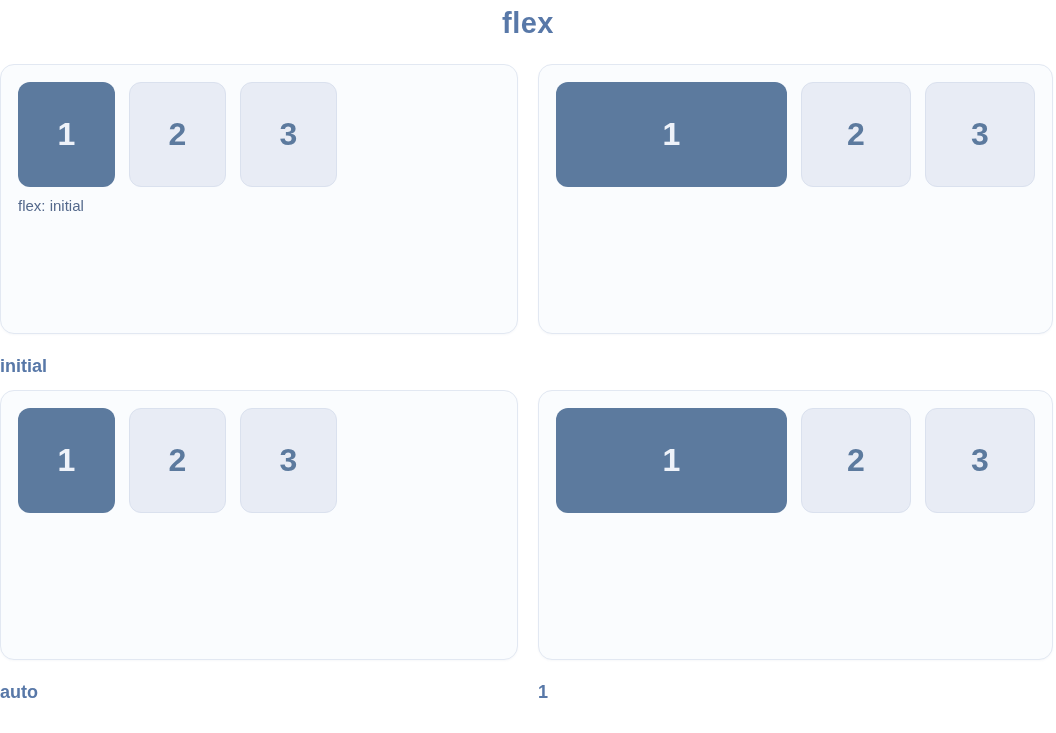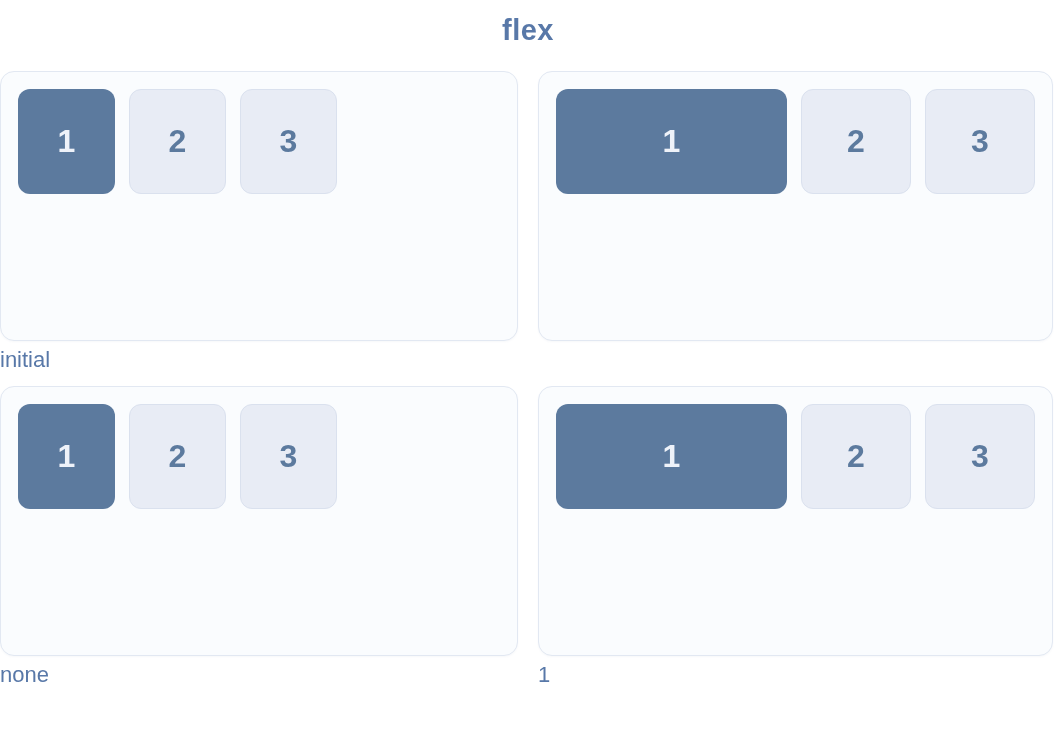--- a/index.html
+++ b/index.html
@@ -14,21 +14,21 @@
   }
   * { box-sizing: border-box; margin: 0; padding: 0; }
   html, body {
     width: 1056px;
     height: 733px;
     background: #ffffff;
     font-family: "Liberation Sans", "DejaVu Sans", sans-serif;
     overflow: hidden;
   }
   .page-title {
-    margin-top: 12px;
+    margin-top: 5px;
     height: 36px;
     line-height: 36px;
     text-align: center;
     font-size: 29px;
     font-weight: 700;
     letter-spacing: 0.5px;
     color: var(--accent-text);
   }
   .grid {
     margin-top: 23px;
@@ -76,40 +76,41 @@
     border: 1.5px solid var(--box-light-border);
     color: var(--accent);
   }
   .caption {
     margin-top: 10px;
     font-size: 15px;
     font-weight: 500;
     color: var(--caption-text);
   }
   .cell-label {
-    margin-top: 6px;
-    font-size: 22px;
-    font-weight: 400;
+    margin-top: 22px;
+    font-size: 18px;
+    font-weight: 700;
     color: var(--accent-text);
   }
 </style>
 </head>
 <body>
 
 <h1 class="page-title">flex</h1>
 
 <div class="grid">
 
   <div class="cell">
     <section class="panel fixed">
       <div class="flex-row">
         <div class="box first">1</div>
         <div class="box light">2</div>
         <div class="box light">3</div>
       </div>
+      <div class="caption">flex: initial</div>
     </section>
     <div class="cell-label">initial</div>
   </div>
 
   <div class="cell">
     <section class="panel grow">
       <div class="flex-row">
         <div class="box first">1</div>
         <div class="box light">2</div>
         <div class="box light">3</div>
@@ -118,21 +119,21 @@
   </div>
 
   <div class="cell">
     <section class="panel fixed">
       <div class="flex-row">
         <div class="box first">1</div>
         <div class="box light">2</div>
         <div class="box light">3</div>
       </div>
     </section>
-    <div class="cell-label">none</div>
+    <div class="cell-label">auto</div>
   </div>
 
   <div class="cell">
     <section class="panel grow">
       <div class="flex-row">
         <div class="box first">1</div>
         <div class="box light">2</div>
         <div class="box light">3</div>
       </div>
     </section>

